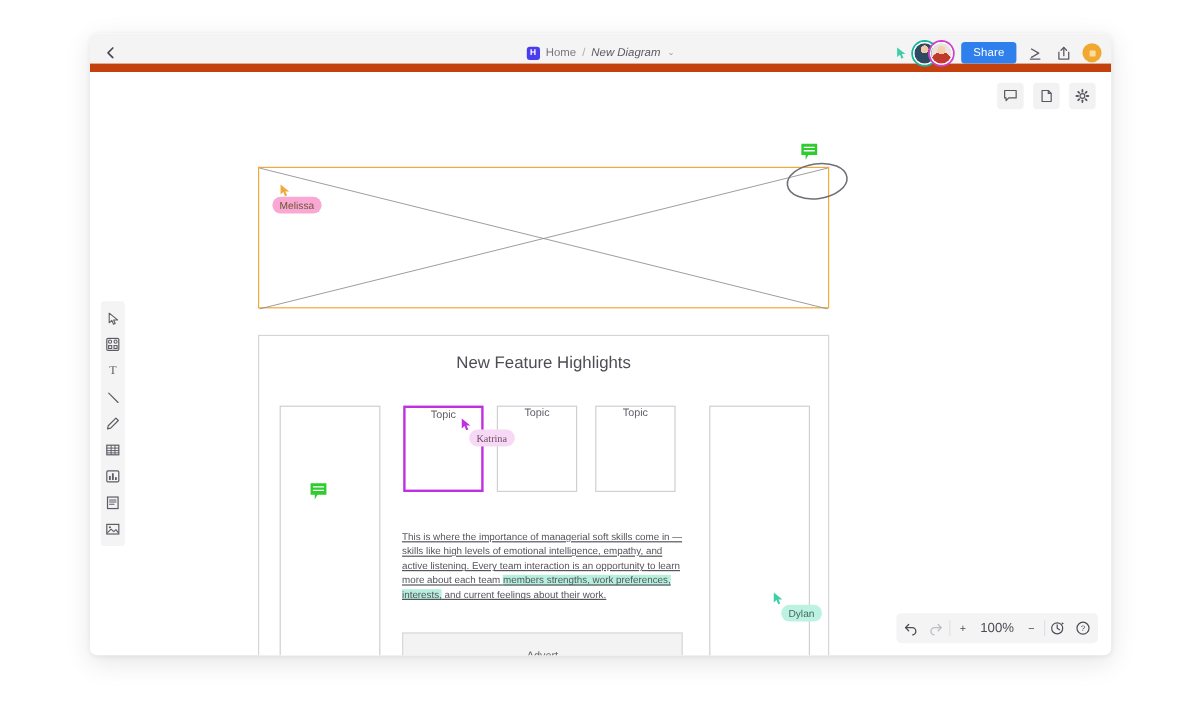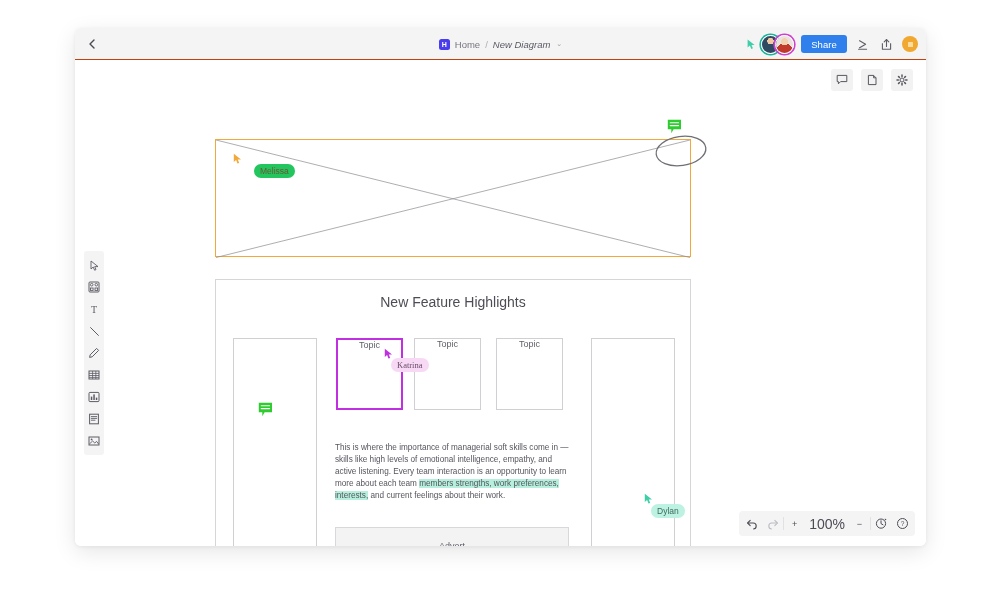--- a/index.html
+++ b/index.html
@@ -20,21 +20,21 @@
     border-radius: 6px;
     box-shadow: 0 6px 22px rgba(0,0,0,0.10), 0 1px 4px rgba(0,0,0,0.06);
     overflow: hidden;
   }
 
   
   #topbar {
     position: absolute; left: 0; top: 0;
     width: 100%; height: 32px;
     background: #f4f4f5;
-    border-bottom: 1px solid #c2410c;
+    border-bottom: 7px solid #c2410c;
   }
   #back-btn {
     position: absolute; left: 5px; top: 0;
     width: 24px; height: 32px;
     display: flex; align-items: center; justify-content: center;
     color: #4a4a52; font-size: 13px; cursor: pointer;
   }
   #breadcrumb {
     position: absolute; left: 0; top: 0; width: 100%; height: 32px;
     display: flex; align-items: center; justify-content: center;
@@ -129,22 +129,22 @@
   #image-frame {
     position: absolute; left: 140px; top: 78px;
     width: 476px; height: 118px;
     border: 1.4px solid #f2a93b;
     background: #fff;
   }
   #image-frame .diag { position:absolute; inset:0; }
 
   #melissa-cursor { position: absolute; left: 158px; top: 92px; }
   #melissa-label {
-    position: absolute; left: 179px; top: 103px;
-    background: #22c55e; color: #6d5634;
+    position: absolute; left: 152px; top: 103px;
+    background: #f9a8d4; color: #6d5634;
     font-size: 8.5px; padding: 2px 6px; border-radius: 8px;
     white-space: nowrap;
   }
 
   #comment-marker-1 { position: absolute; left: 592px; top: 58px; }
   #ink-ellipse { position: absolute; left: 578px; top: 70px; }
 
   
   #doc-card {
     position: absolute; left: 140px; top: 218px;
@@ -178,21 +178,21 @@
     position: absolute; left: 175px; top: 78px;
     background: #f7d9f5; color: #6a4a68;
     font-size: 8.5px; padding: 2px 6px; border-radius: 8px;
     white-space: nowrap;
     font-family: Liberation Serif, serif;
   }
 
   #body-text {
     position: absolute; left: 119px; top: 162px;
     width: 234px;
-    font-size: 8.2px; line-height: 12.1px; color: #55555e;
+    font-size: 8.2px; line-height: 12.1px; color: #55555e; text-decoration: underline;
   }
   .hl-teal { background: #b6f0dd; }
 
   #dylan-cursor { position: absolute; left: 428px; top: 213px; }
   #dylan-label {
     position: absolute; left: 435px; top: 224px;
     background: #bdf2e2; color: #3f6a5f;
     font-size: 8.5px; padding: 2px 6px; border-radius: 8px;
     white-space: nowrap;
     text-align: right;
@@ -214,21 +214,21 @@
     display: flex; align-items: center;
     padding: 0 2px;
   }
   .bb-item {
     height: 25px; min-width: 21px; padding: 0 4px;
     display: flex; align-items: center; justify-content: center;
     color: #4c4c55; cursor: pointer; font-size: 9px;
   }
   .bb-item.dim { color: #bcbcc3; cursor: default; }
   .bb-sep { width: 1px; height: 13px; background: #e1e1e4; }
-  #zoom-value { min-width: 34px; color: #4c4c55; font-size: 14px; }
+  #zoom-value { min-width: 34px; color: #4c4c55; font-size: 11px; }
 </style>
 </head>
 <body>
 
 <div id="app-window">
 
   <div id="topbar">
 
     <div id="back-btn">
       <svg width="6" height="10" viewBox="0 0 6 10">

